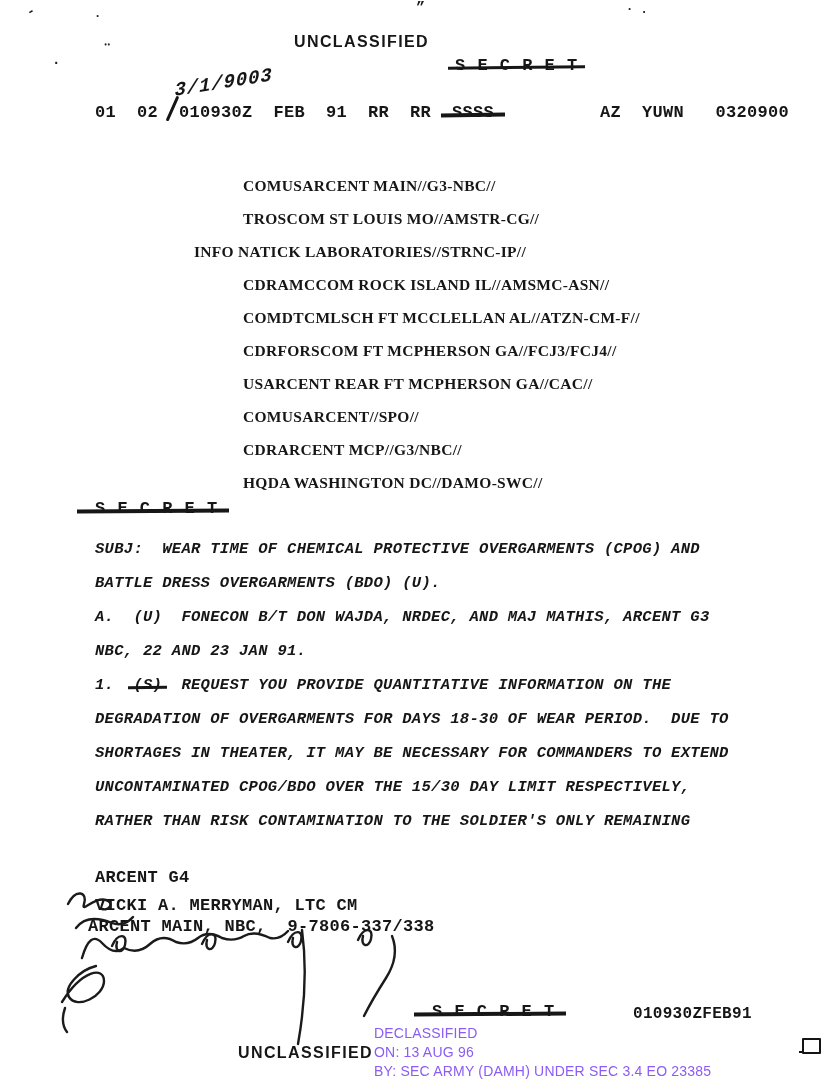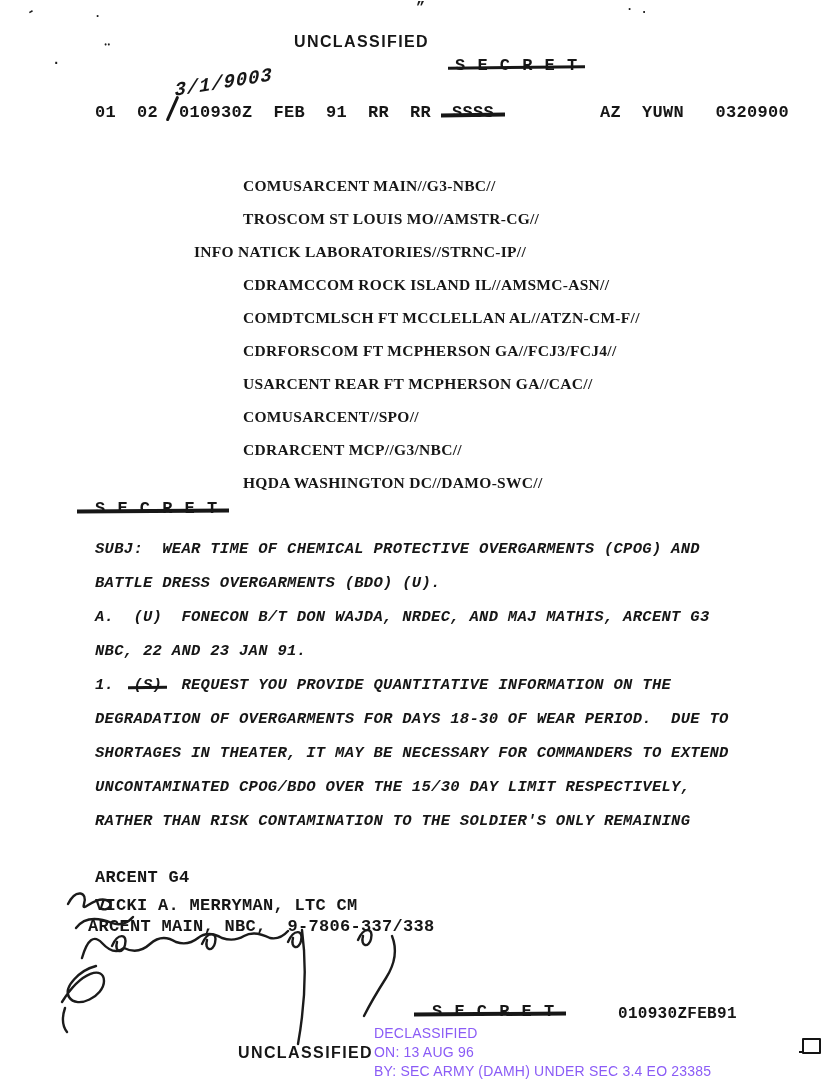--- a/index.html
+++ b/index.html
@@ -40,21 +40,21 @@
   .msg-body div{height:34px;line-height:34px;white-space:pre;}
   .msg-body span{white-space:pre;}
   .g4{left:95px;top:840px;margin-top:28px;}
 
   
   .poc1{left:95px;top:896px;}
   .classby{left:440px;top:896px;}
   .poc2{left:88px;top:917px;}
   .signer{left:110px;top:957px;}
   .secret-bot{left:432px;top:1002px;letter-spacing:1px;}
-  .dtg-bot{left:618px;top:1005px;font-size:16px;}
+  .dtg-bot{left:633px;top:1005px;font-size:16px;}
   .decl{position:absolute;left:374px;top:1024px;font-size:14px;line-height:19px;color:#8b5cf6;}
   .decl div{white-space:pre;}
   .uncl-bot{left:238px;top:1044px;font-size:16px;letter-spacing:1.4px;font-weight:700;}
 
   .sig{position:absolute;left:52px;top:880px;pointer-events:none;}
 
   .corner{position:absolute;left:802px;top:1038px;width:15px;height:12px;
     border:2.2px solid #141414;border-radius:1px;}
   .corner::after{content:"";position:absolute;left:-5px;bottom:-1px;width:5px;height:2px;background:#141414;}
 

